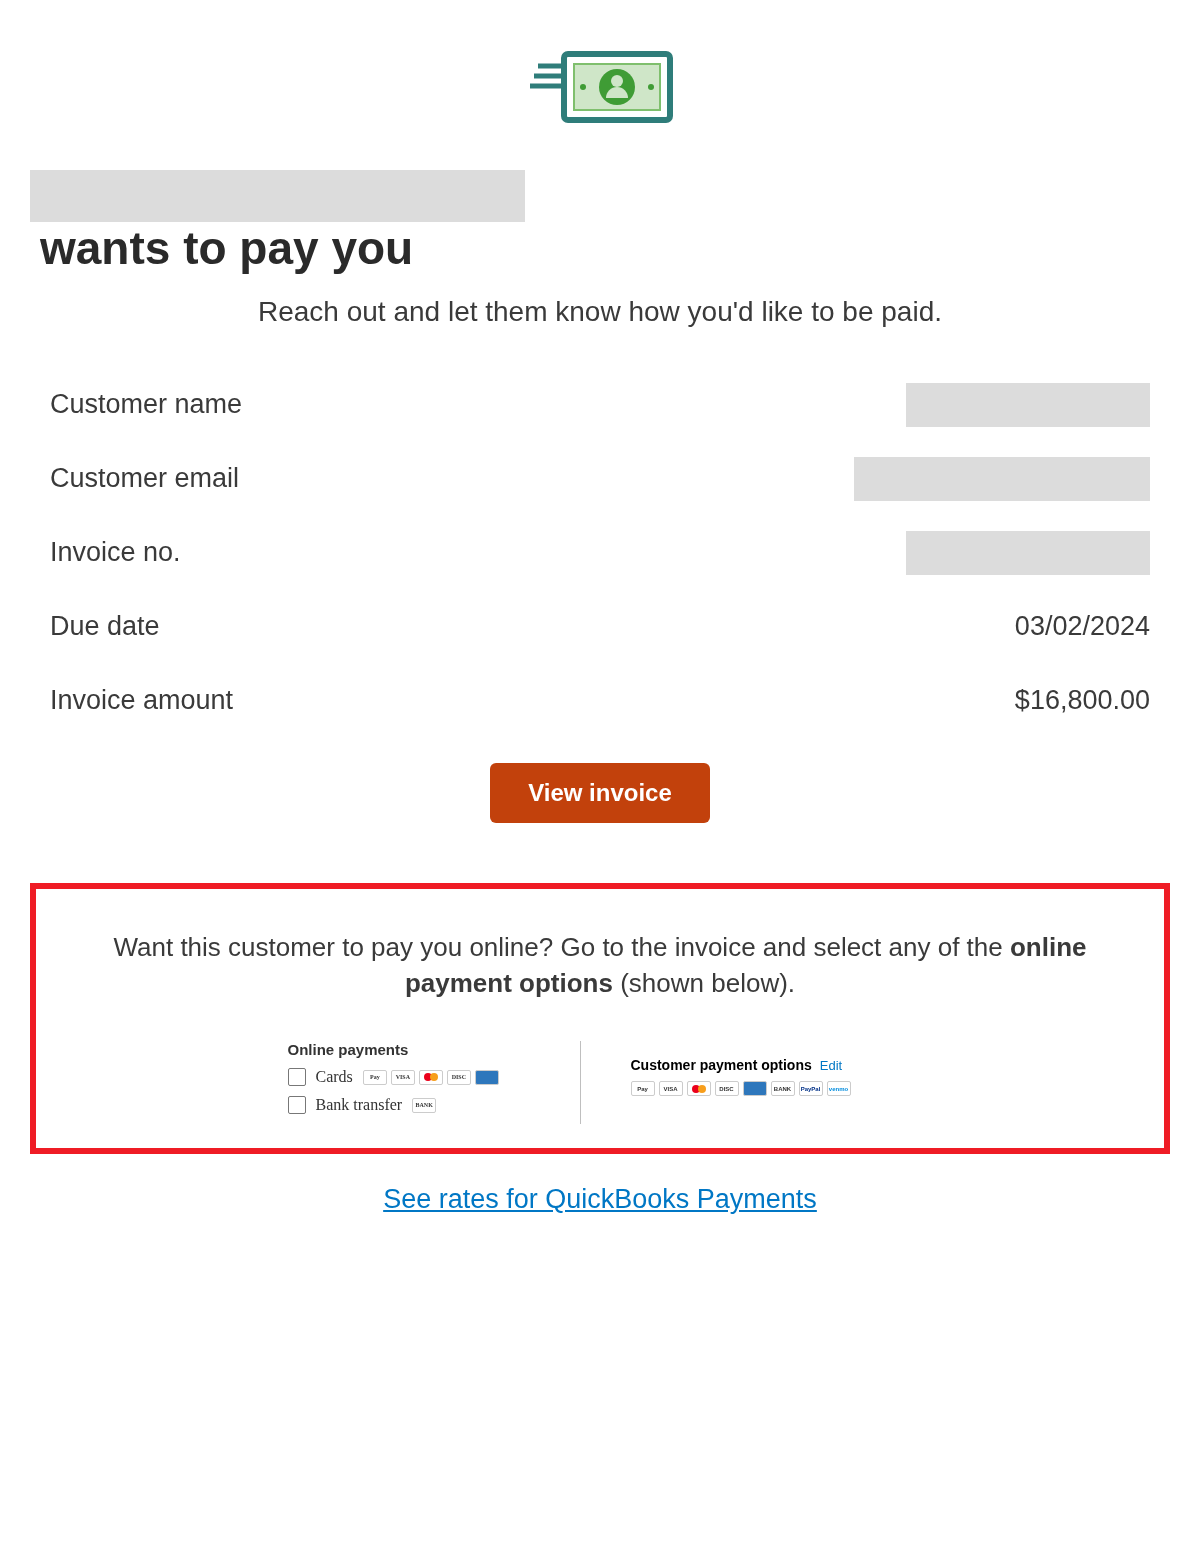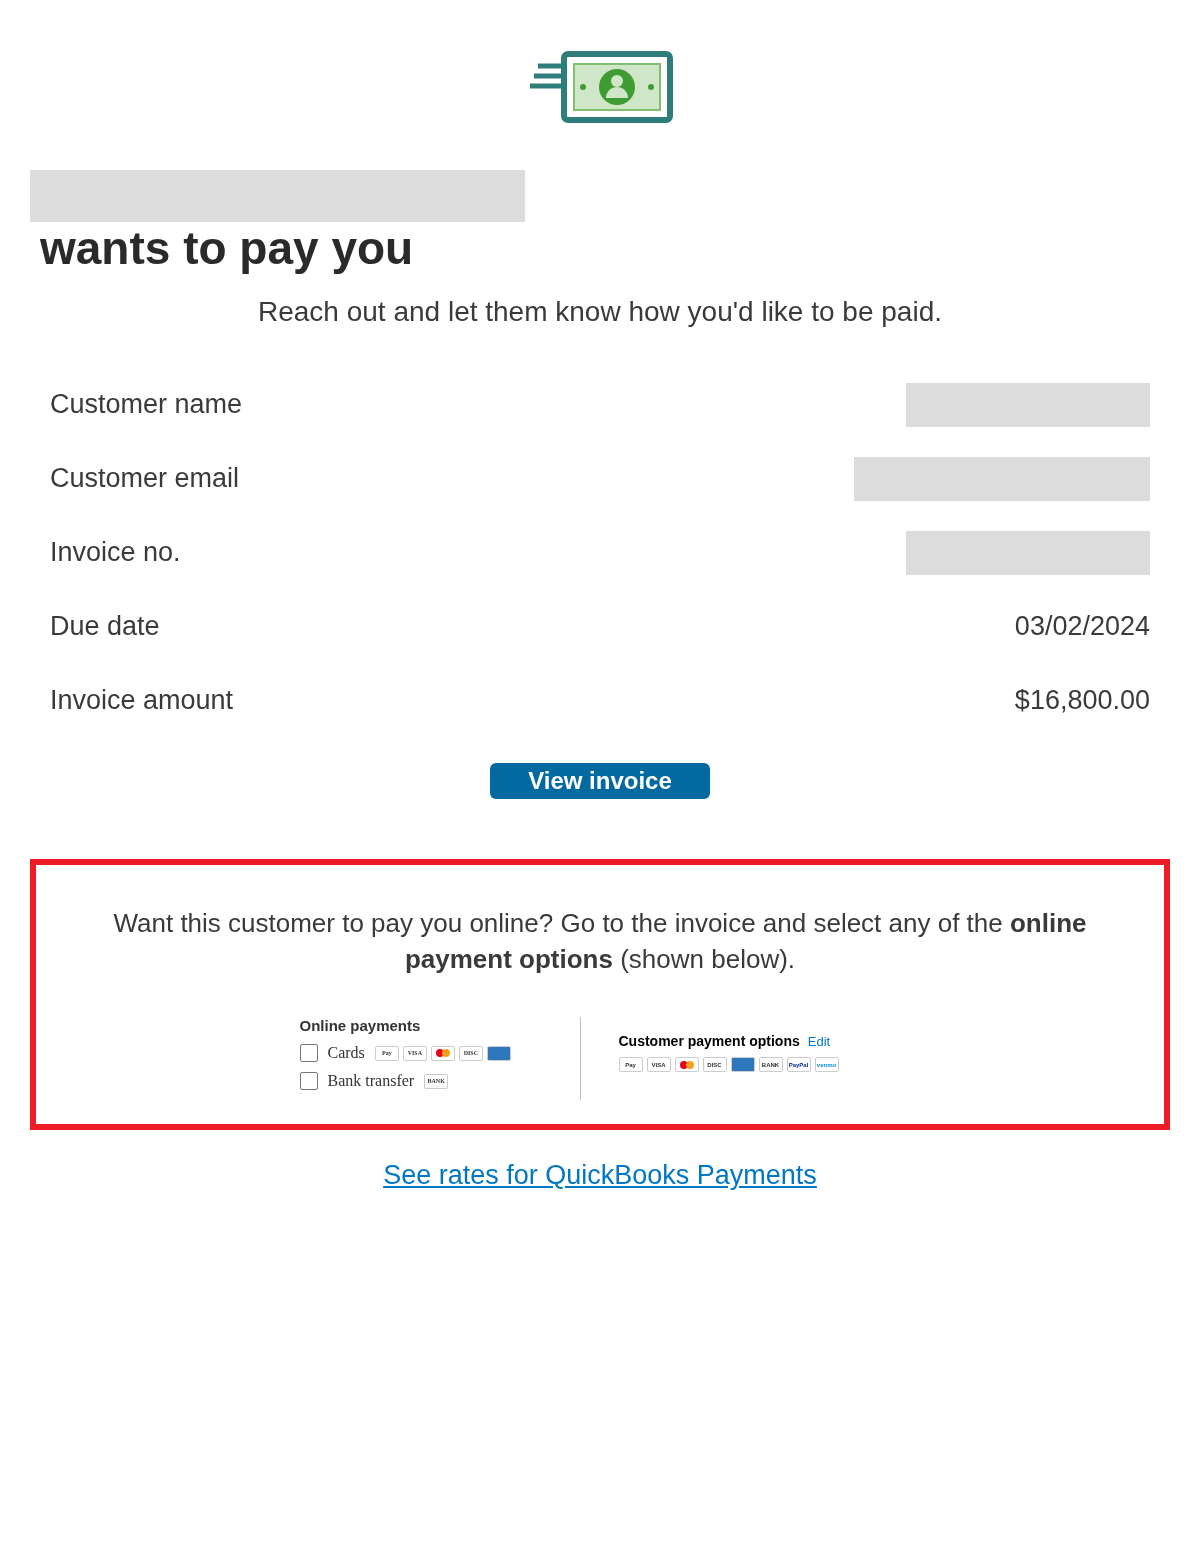--- a/index.html
+++ b/index.html
@@ -55,25 +55,25 @@
     .redact-val {
       background: #dcdcdc;
       height: 44px;
     }
     .redact-w1 { width: 244px; }
     .redact-w2 { width: 296px; }
     .redact-w3 { width: 244px; }
     .value-text { font-size: 27px; color: #3a3a3a; }
     .btn-wrap { display: flex; justify-content: center; margin: 40px 0 60px; }
     .btn {
-      background: #0369a1;
+      background: #c2410c;
       color: #fff;
       font-size: 24px;
       font-weight: 700;
-      padding: 4px 38px;
+      padding: 16px 38px;
       border: none;
       border-radius: 6px;
       cursor: pointer;
     }
     .callout {
       border: 6px solid #ef1c25;
       padding: 40px 30px 24px;
       margin-bottom: 30px;
     }
     .callout-text {
@@ -81,21 +81,21 @@
       font-size: 26px;
       color: #3a3a3a;
       line-height: 1.4;
       margin-bottom: 40px;
     }
     .callout-text b { font-weight: 700; }
     .options-row {
       display: flex;
       justify-content: center;
       align-items: flex-start;
-      gap: 4px;
+      gap: 16px;
     }
     .options-left {
       width: 260px;
       padding-right: 18px;
     }
     .options-divider {
       width: 1px;
       background: #bfbfbf;
       align-self: stretch;
       margin: 0 16px;

